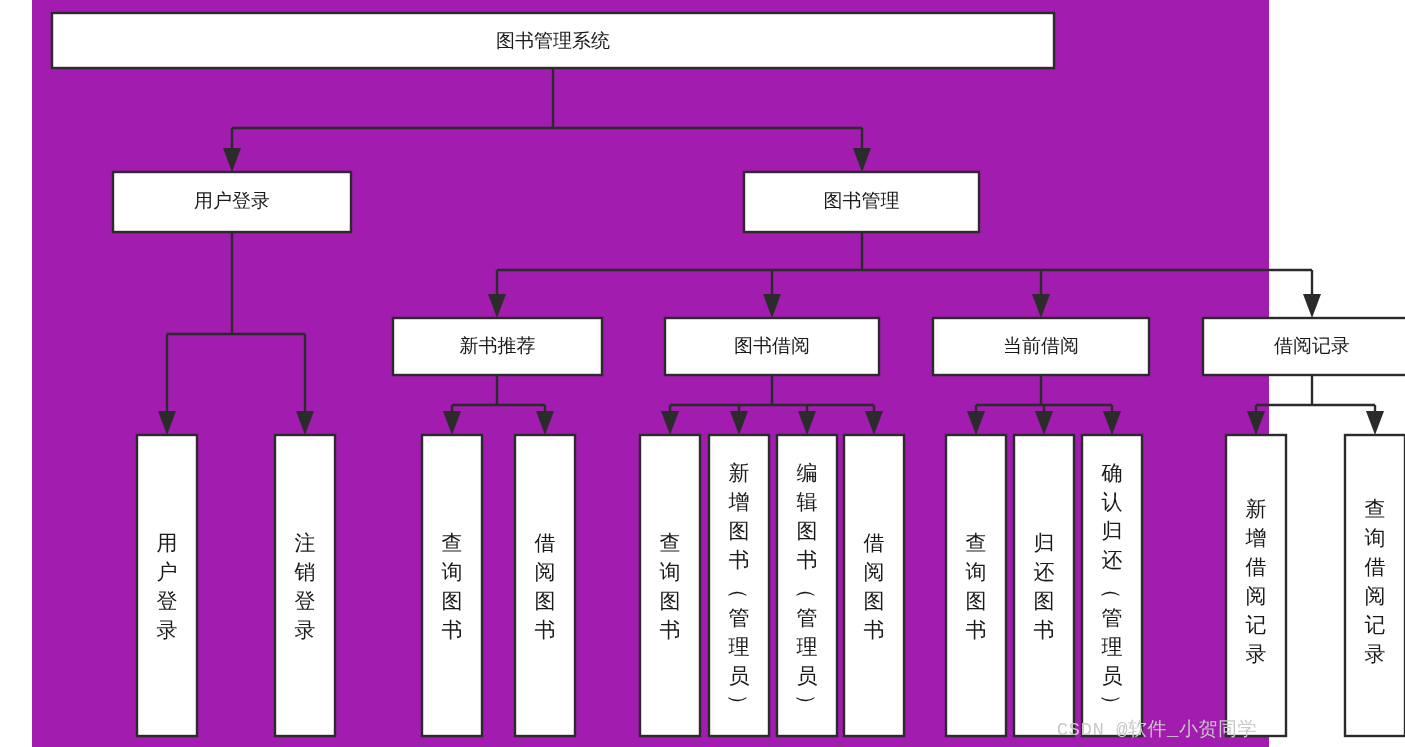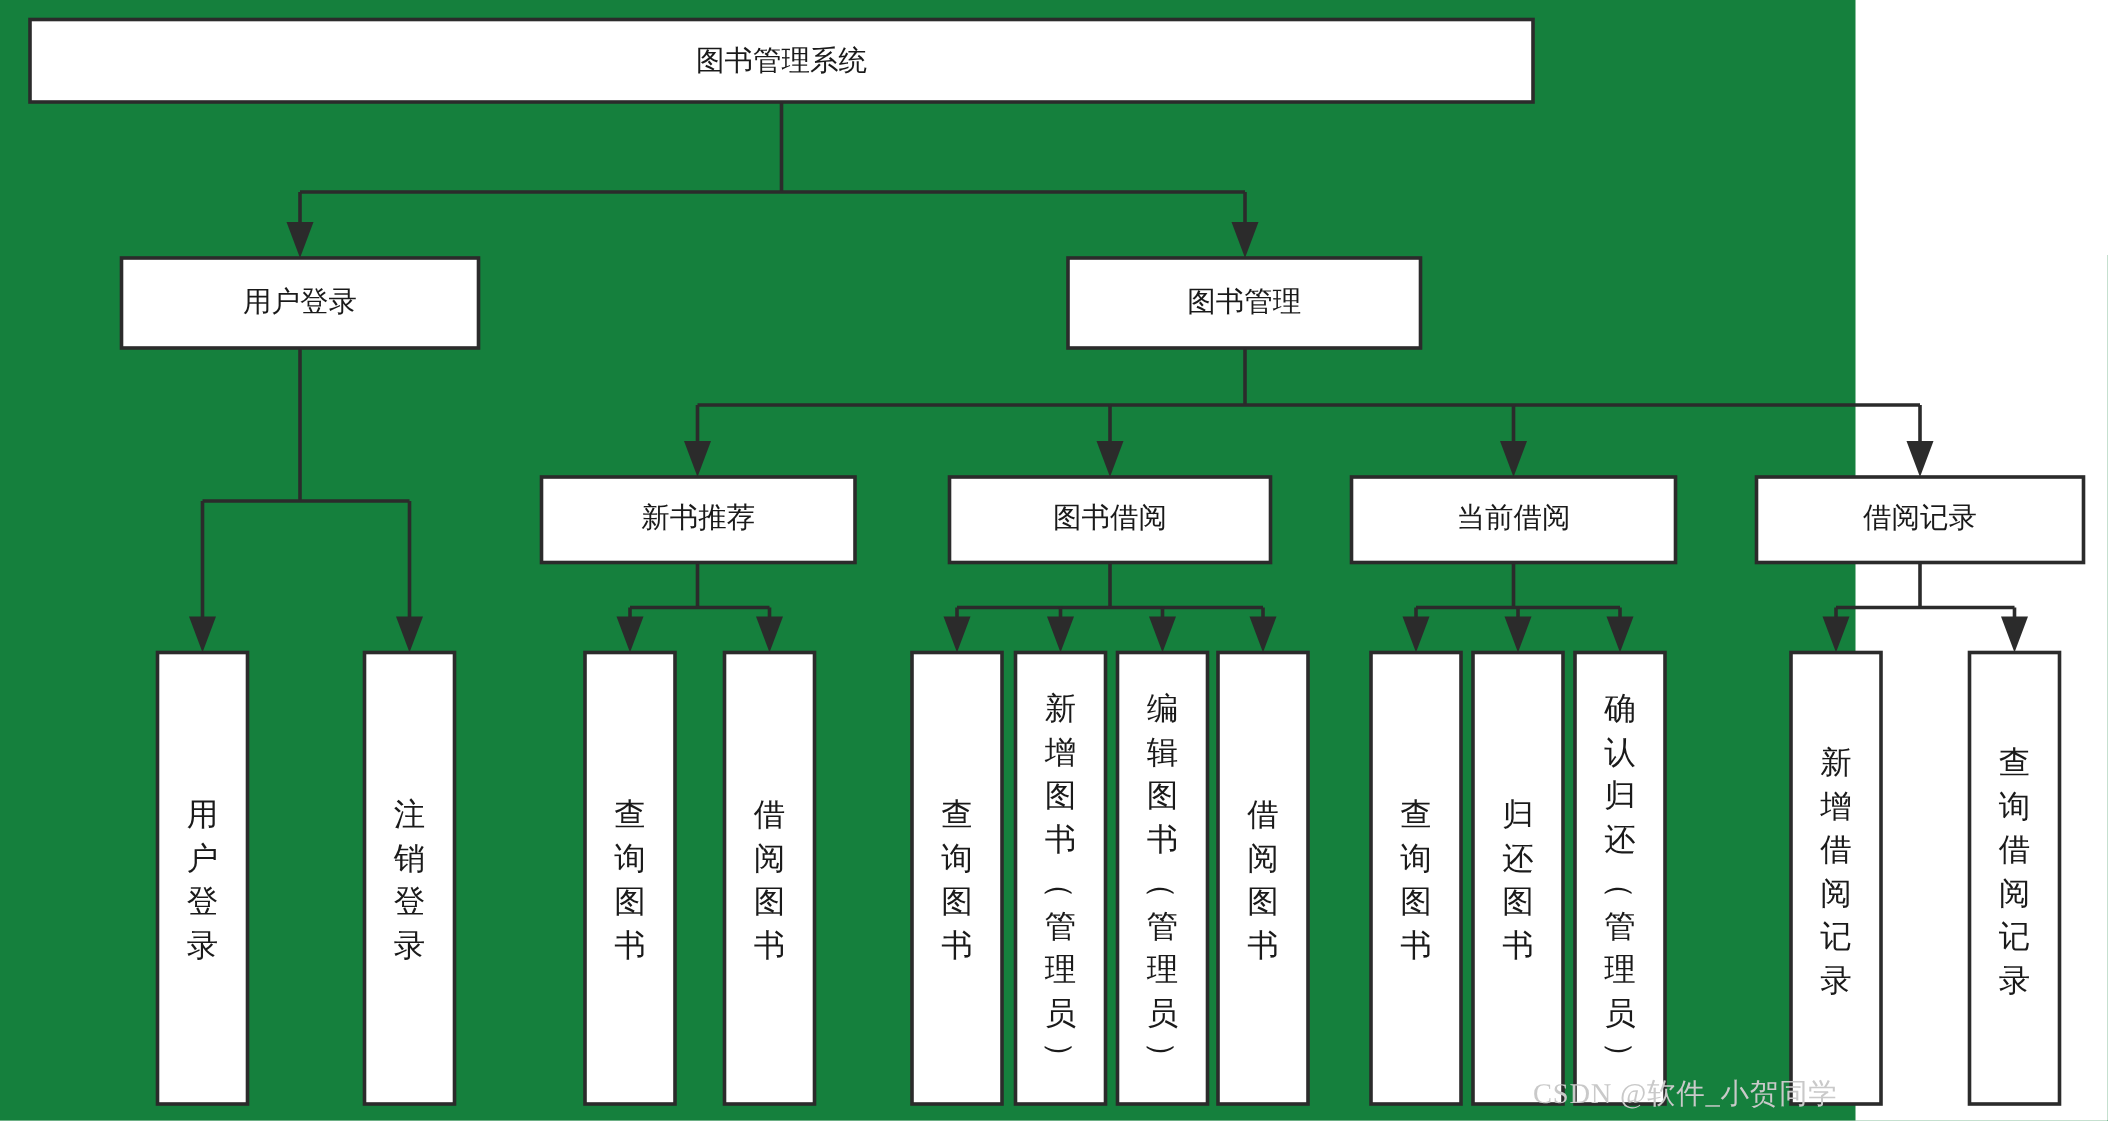--- a/index.html
+++ b/index.html
@@ -10,21 +10,22 @@
   body {
     width: 1405px;
     height: 747px;
     font-family: "Liberation Sans", "DejaVu Sans", sans-serif;
     overflow: hidden;
   }
   #diagram-root {
     position: relative;
     width: 1237px;
     height: 747px;
-    background: #15803d;
+    background: #a21caf;
+    margin-left: 32px;
   }
   svg.diagram {
     position: absolute;
     left: 0;
     top: 0;
     width: 1405px;
     height: 747px;
     display: block;
   }
   .node-box {
@@ -52,21 +53,21 @@
   .node-label-vertical {
     fill: #1a1a1a;
     font-family: "Liberation Sans", "DejaVu Sans", sans-serif;
     font-size: 21px;
     text-anchor: middle;
   }
   .watermark {
     position: absolute;
     right: 12px;
     bottom: 5px;
-    font-family: Liberation Serif, serif;
+    font-family: Liberation Mono, monospace;
     font-size: 19px;
     color: #c9c9c9;
     white-space: nowrap;
     letter-spacing: 0.5px;
     user-select: none;
   }
 </style>
 </head>
 <body>
 

